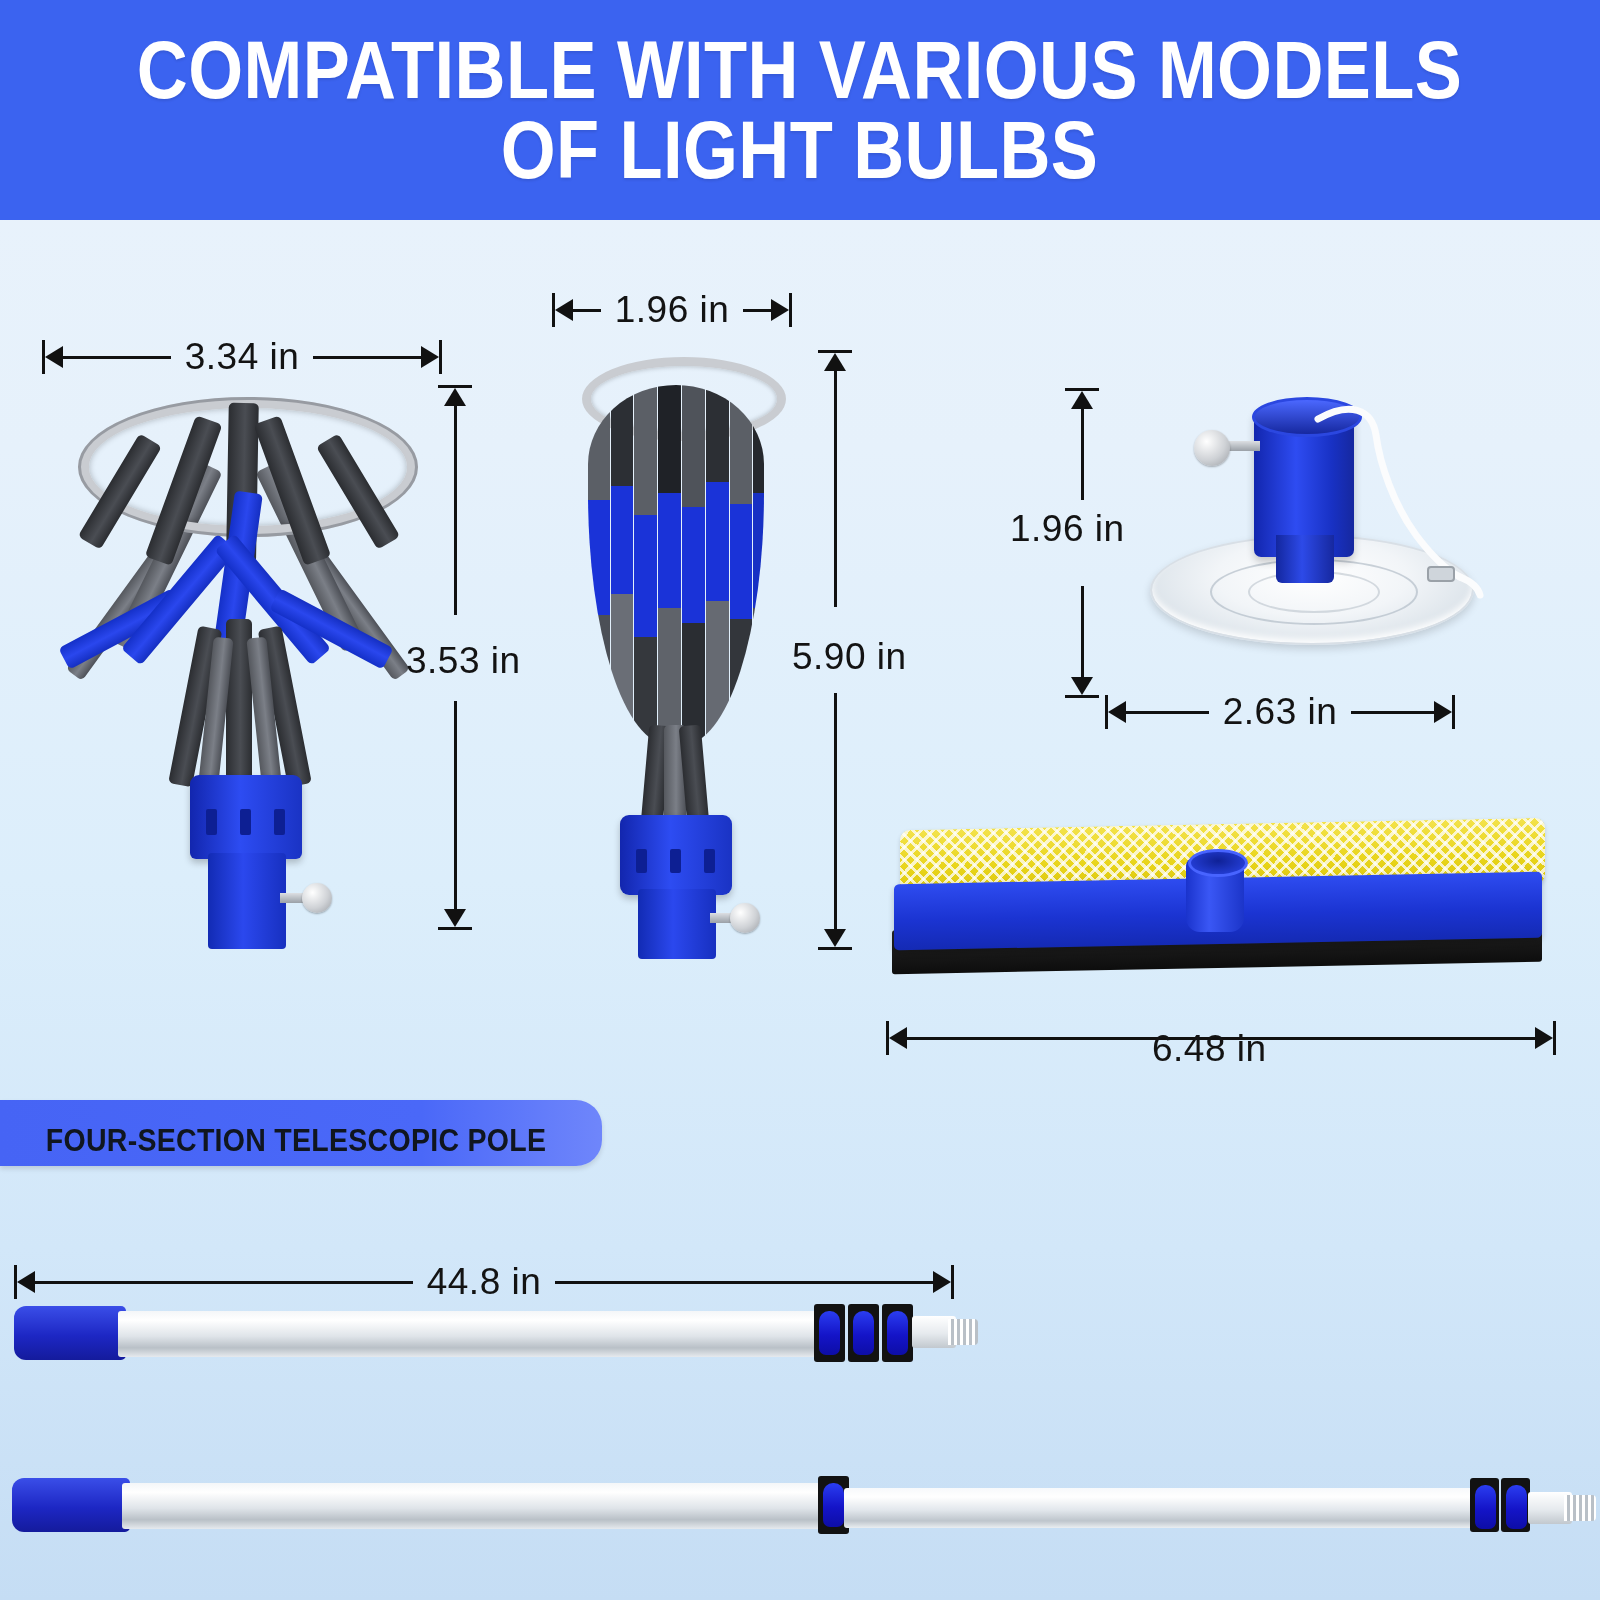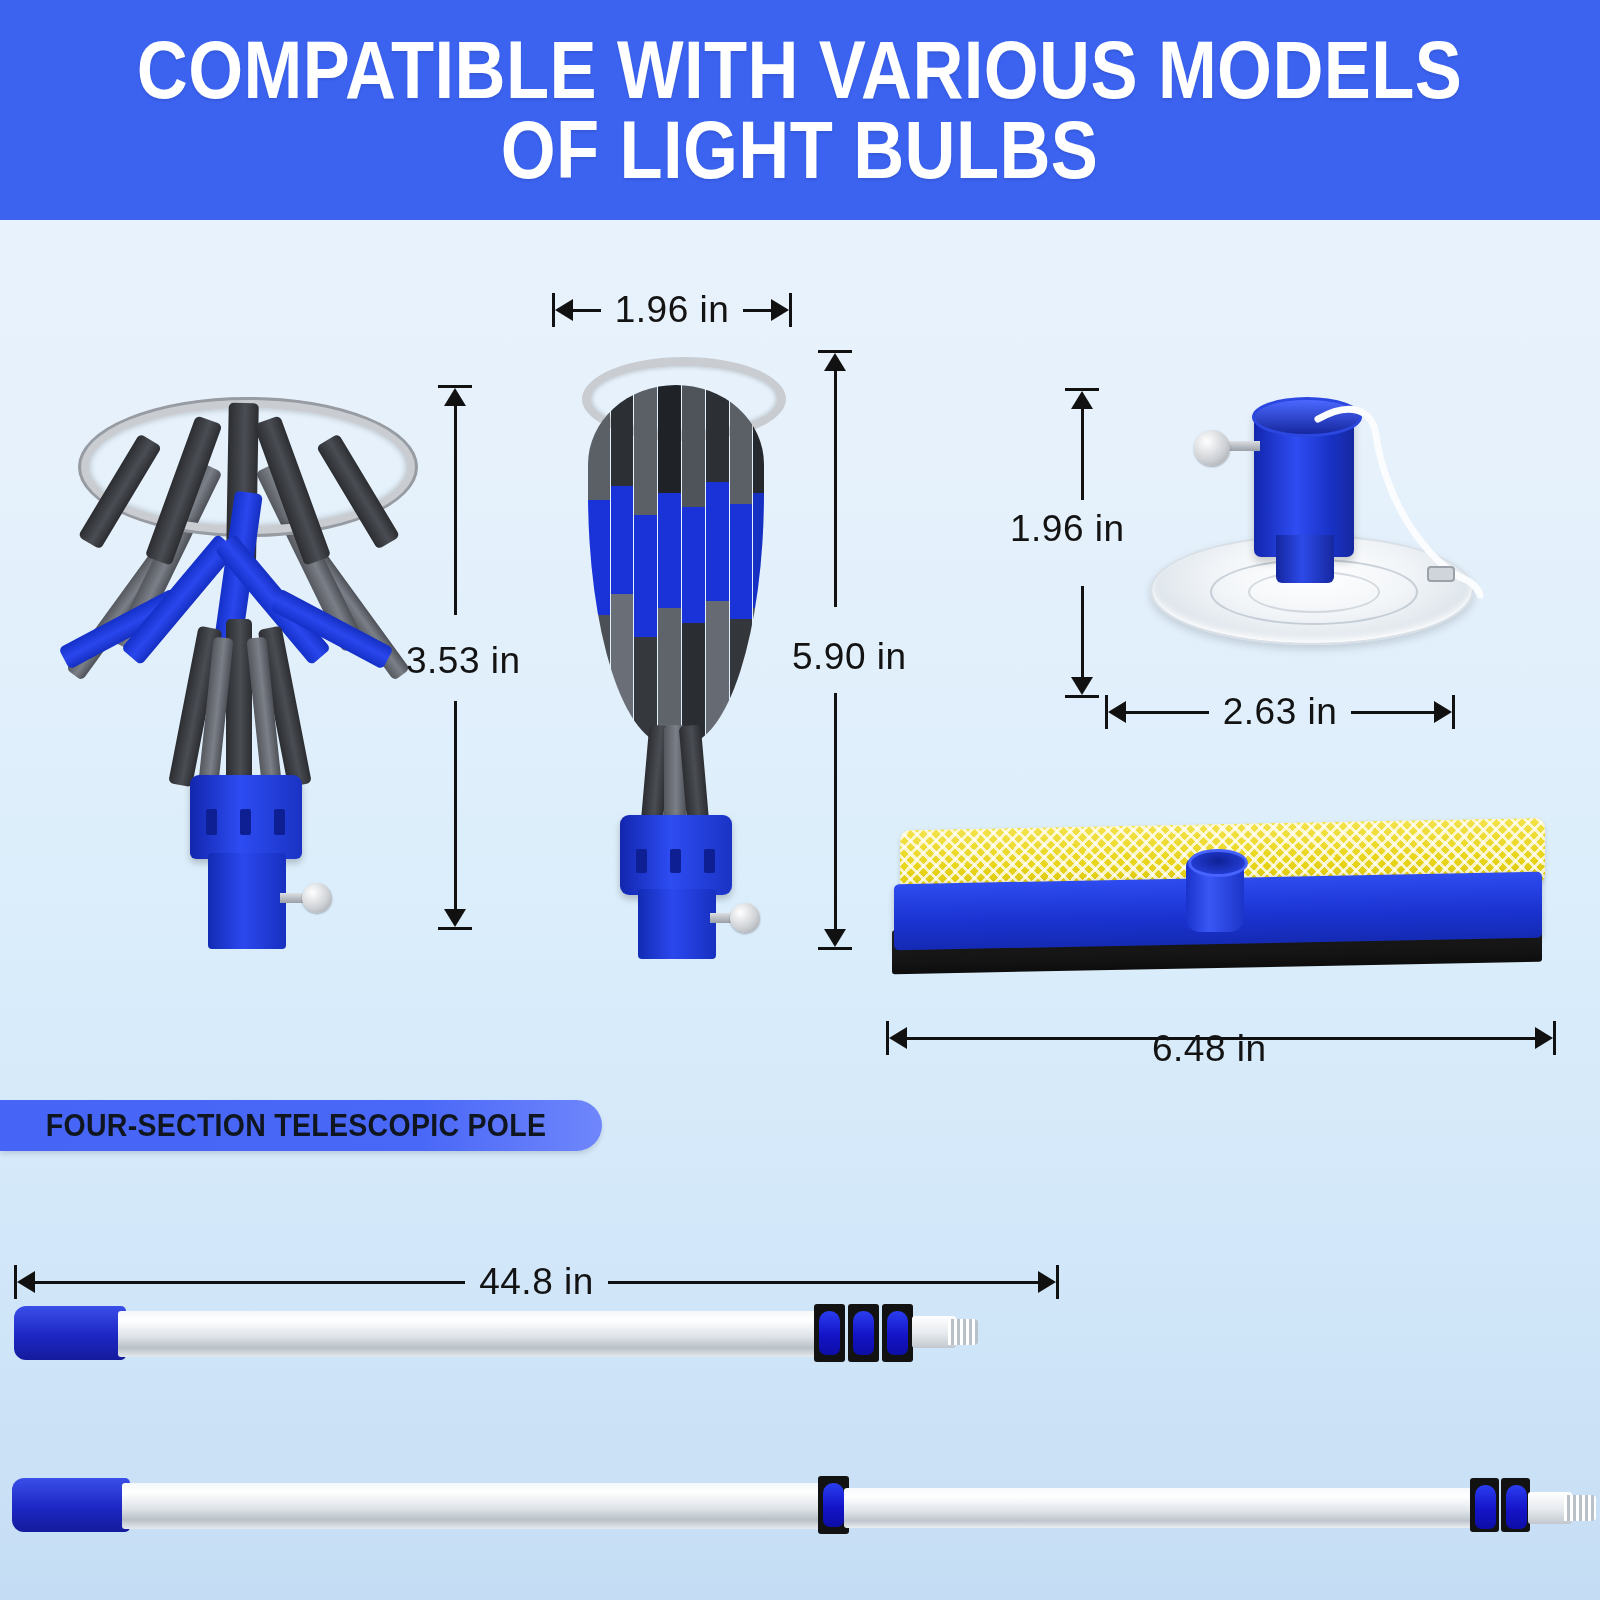--- a/index.html
+++ b/index.html
@@ -180,21 +180,21 @@
     background:radial-gradient(ellipse at 50% 40%,#0f2196,#2a46e8);
     border:3px solid #4864ff;
   }
 
   
   .pill{
     position:absolute;left:0px;top:1100px;height:50px;
     background:linear-gradient(90deg,#4664f5,#4a68f8 70%,#6f86fb);
     border-radius:0 26px 26px 0;
     display:flex;align-items:center;
-    padding:1px 34px 0 24px;
+    padding:16px 34px 0 24px;
     box-shadow:0 3px 5px rgba(0,0,0,.12);
   }
   .pill-text{
     font-size:31px;font-weight:bold;color:#10161f;letter-spacing:0.3px;
     transform:scaleX(0.92);white-space:nowrap;
   }
 
   
   .pole{position:absolute;}
   .pole-grip{
@@ -234,20 +234,29 @@
 </head>
 <body>
 
 <div id="page">
 
   <div class="banner">
     <div class="banner-title">COMPATIBLE WITH VARIOUS MODELS
 OF LIGHT BULBS</div>
   </div>
 
+  <div class="dim dim-h" style="left:42px;top:337px;width:400px;">
+    <div class="cap"></div>
+    <div class="ar-l"></div>
+    <div class="line"></div>
+    <div class="txt">3.34 in</div>
+    <div class="line"></div>
+    <div class="ar-r"></div>
+    <div class="cap"></div>
+  </div>
 
   <div class="grabber-open">
 
     <div class="art finger f-grey" style="left:24px;top:110px;width:20px;height:190px;transform:rotate(36deg);"></div>
     <div class="art finger f-grey" style="left:352px;top:110px;width:20px;height:190px;transform:rotate(-36deg);"></div>
     <div class="art finger f-grey" style="left:72px;top:72px;width:24px;height:200px;transform:rotate(26deg);"></div>
     <div class="art finger f-grey" style="left:302px;top:72px;width:24px;height:200px;transform:rotate(-26deg);"></div>
 
     <div class="ring"></div>
 
@@ -387,21 +396,21 @@
     <div class="line"></div>
     <div class="ar-r"></div>
     <div class="cap"></div>
   </div>
   <div class="v-label" style="left:1152px;top:1028px;">6.48 in</div>
 
   <div class="pill">
     <span class="pill-text">FOUR-SECTION TELESCOPIC POLE</span>
   </div>
 
-  <div class="dim dim-h" style="left:14px;top:1262px;width:1045px;">
+  <div class="dim dim-h" style="left:14px;top:1262px;width:940px;">
     <div class="cap"></div>
     <div class="ar-l"></div>
     <div class="line"></div>
     <div class="txt">44.8 in</div>
     <div class="line"></div>
     <div class="ar-r"></div>
     <div class="cap"></div>
   </div>
 
   <div class="pole" style="left:14px;top:1300px;width:960px;height:70px;">

